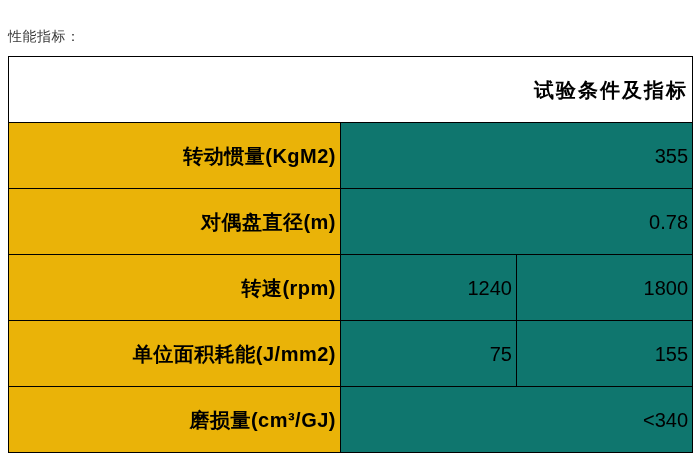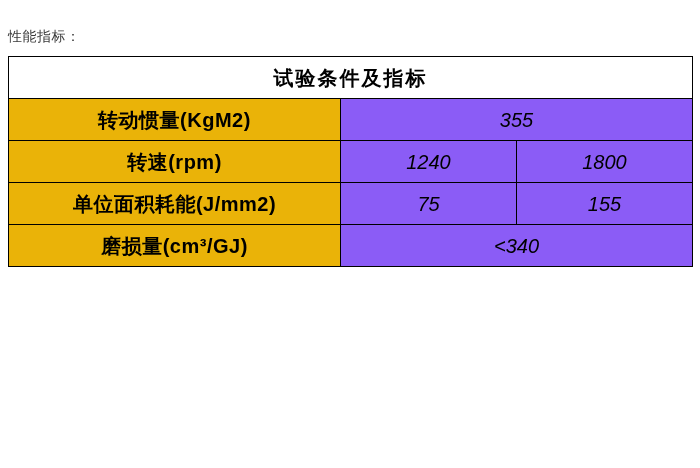--- a/index.html
+++ b/index.html
@@ -37,43 +37,42 @@
   }
   table.spec {
     border-collapse: collapse;
     table-layout: fixed;
     width: 684px;
     background: #ffffff;
   }
   table.spec td {
     border: 1px solid #000000;
     height: 41px;
-    padding: 0 4px;
-    text-align: center;
+    padding: 12px 4px;
+    text-align: right;
     vertical-align: middle;
     font-size: 20px;
     line-height: 1.1;
   }
   td.title-cell {
     font-size: 23px;
     font-weight: bold;
     letter-spacing: 2px;
     height: 44px;
   }
   td.label-cell {
     background: #eab308;
     font-weight: bold;
     font-size: 20px;
     letter-spacing: 0.5px;
   }
   td.value-cell {
-    background: #8b5cf6;
+    background: #0f766e;
     font-weight: normal;
     font-size: 21px;
-    font-style: italic;
   }
 </style>
 </head>
 <body>
 
 <div class="page">
 
   <div class="caption">性能指标：</div>
 
   <div class="table-wrap">
@@ -86,20 +85,24 @@
       <tbody>
         <tr>
           <td class="title-cell" colspan="3">试验条件及指标</td>
         </tr>
 
         <tr>
           <td class="label-cell">转动惯量(KgM2)</td>
           <td class="value-cell" colspan="2">355</td>
         </tr>
 
+        <tr>
+          <td class="label-cell">对偶盘直径(m)</td>
+          <td class="value-cell" colspan="2">0.78</td>
+        </tr>
 
 
         <tr>
           <td class="label-cell">转速(rpm)</td>
           <td class="value-cell">1240</td>
           <td class="value-cell">1800</td>
         </tr>
 
 
 

